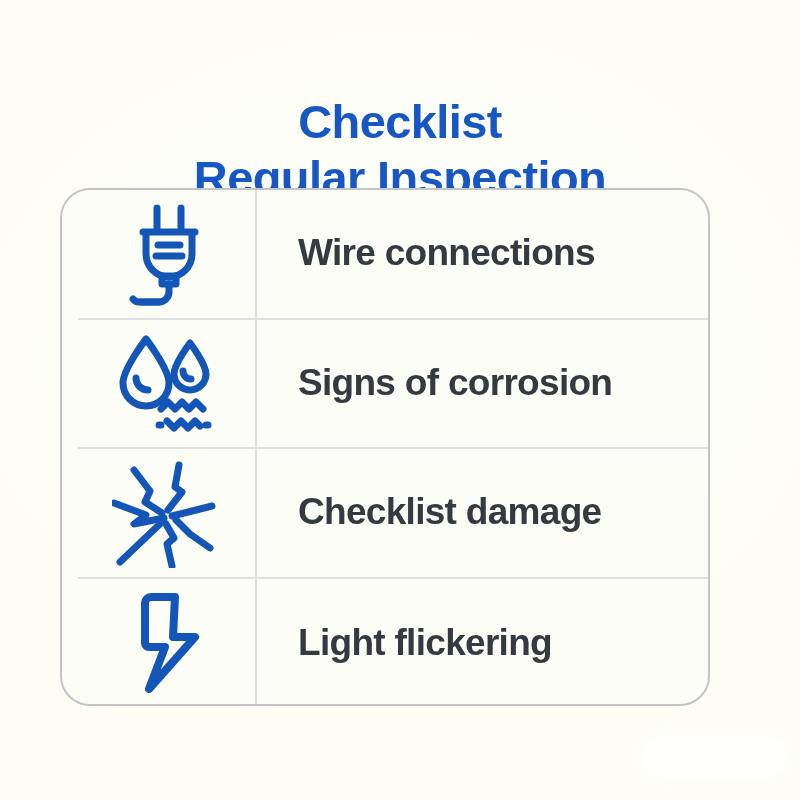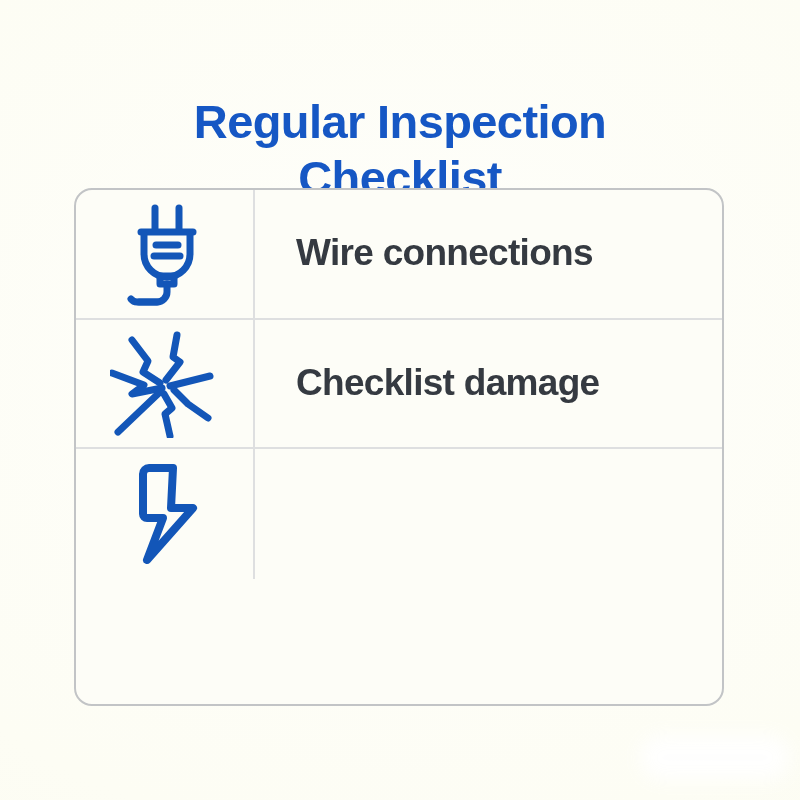--- a/index.html
+++ b/index.html
@@ -53,29 +53,30 @@
     font-size: 47px;
     font-weight: 700;
     line-height: 1.18;
     letter-spacing: -0.6px;
   }
   .title-line { display: block; }
 
   
   .card {
     position: absolute;
-    left: 74px;
+    left: 60px;
     top: 188px;
     width: 650px;
     height: 518px;
     box-sizing: border-box;
     border: 2px solid #c2c4c6;
-    border-radius: 18px;
+    border-radius: 30px;
     background: #fdfdf7;
     overflow: hidden;
+    padding-left: 16px;
   }
 
   .row {
     display: flex;
     align-items: center;
     height: 129.5px;
     box-sizing: border-box;
     border-bottom: 2px solid #dedfe0;
   }
   .row:last-child { border-bottom: none; }
@@ -104,22 +105,22 @@
 </style>
 </head>
 <body>
 
 <div class="page">
 
   <div class="bg-wash"></div>
   <div class="bg-smudge"></div>
 
   <h1 class="title">
+    <span class="title-line">Checklist</span>
     <span class="title-line">Regular Inspection</span>
-    <span class="title-line">Checklist</span>
   </h1>
 
   <div class="card">
 
     <div class="row">
       <div class="row-icon">
         <svg width="96" height="104" viewBox="0 0 96 104" fill="none" stroke="#1356b8" stroke-width="7" stroke-linecap="round" stroke-linejoin="round">
 
           <path d="M38 6 V27"></path>
           <path d="M62 6 V27"></path>
@@ -133,20 +134,36 @@
 
           <path d="M43 74 h14 v8 h-14 z"></path>
 
           <path d="M50 82 v8 a10 10 0 0 1 -10 10 H22 a8 8 0 0 0 0 0"></path>
           <path d="M40 100 H20 a8 8 0 0 1 -6 -3"></path>
         </svg>
       </div>
       <div class="row-label">Wire connections</div>
     </div>
 
+    <div class="row">
+      <div class="row-icon">
+        <svg width="104" height="104" viewBox="0 0 104 104" fill="none" stroke="#1356b8" stroke-width="7" stroke-linecap="round" stroke-linejoin="round">
+
+          <path d="M31 8 C31 8 8 38 8 52 a23 23 0 0 0 46 0 C54 38 31 8 31 8 Z"></path>
+          <path d="M21 47 a12 12 0 0 0 12 12"></path>
+
+          <path d="M75 12 C75 12 59 33 59 43 a16 16 0 0 0 32 0 C91 33 75 12 75 12 Z"></path>
+          <path d="M68 40 a8 8 0 0 0 8 8"></path>
+
+          <path d="M46 78 l7 -7 l7 7 l7 -7 l7 7 l7 -7 l7 7"></path>
+          <path d="M44 94 h2 m6 -4 l7 7 l7 -7 l7 7 l7 -7 l5 5 m6 -1 h2"></path>
+        </svg>
+      </div>
+      <div class="row-label">Signs of corrosion</div>
+    </div>
 
     <div class="row">
       <div class="row-icon">
         <svg width="110" height="110" viewBox="0 0 110 110" fill="none" stroke="#1356b8" stroke-width="7" stroke-linecap="round" stroke-linejoin="round">
 
           <path d="M22 12 L38 33 L33 44 L50 55"></path>
 
           <path d="M67 7 L63 29 L70 34 L56 52"></path>
 
           <path d="M2 45 L34 57 L22 66 L52 60"></path>
@@ -162,16 +179,17 @@
       </div>
       <div class="row-label">Checklist damage</div>
     </div>
 
     <div class="row">
       <div class="row-icon">
         <svg width="76" height="104" viewBox="0 0 76 104" fill="none" stroke="#1356b8" stroke-width="8" stroke-linecap="round" stroke-linejoin="round">
           <path d="M46 6 H22 a6 6 0 0 0 -6 6 V52 a4 4 0 0 0 4 4 H36 L20 98 L66 46 H44 Z"></path>
         </svg>
       </div>
+      <div class="row-label">Light flickering</div>
     </div>
 
   </div>
 </div>
 
 </body></html>

